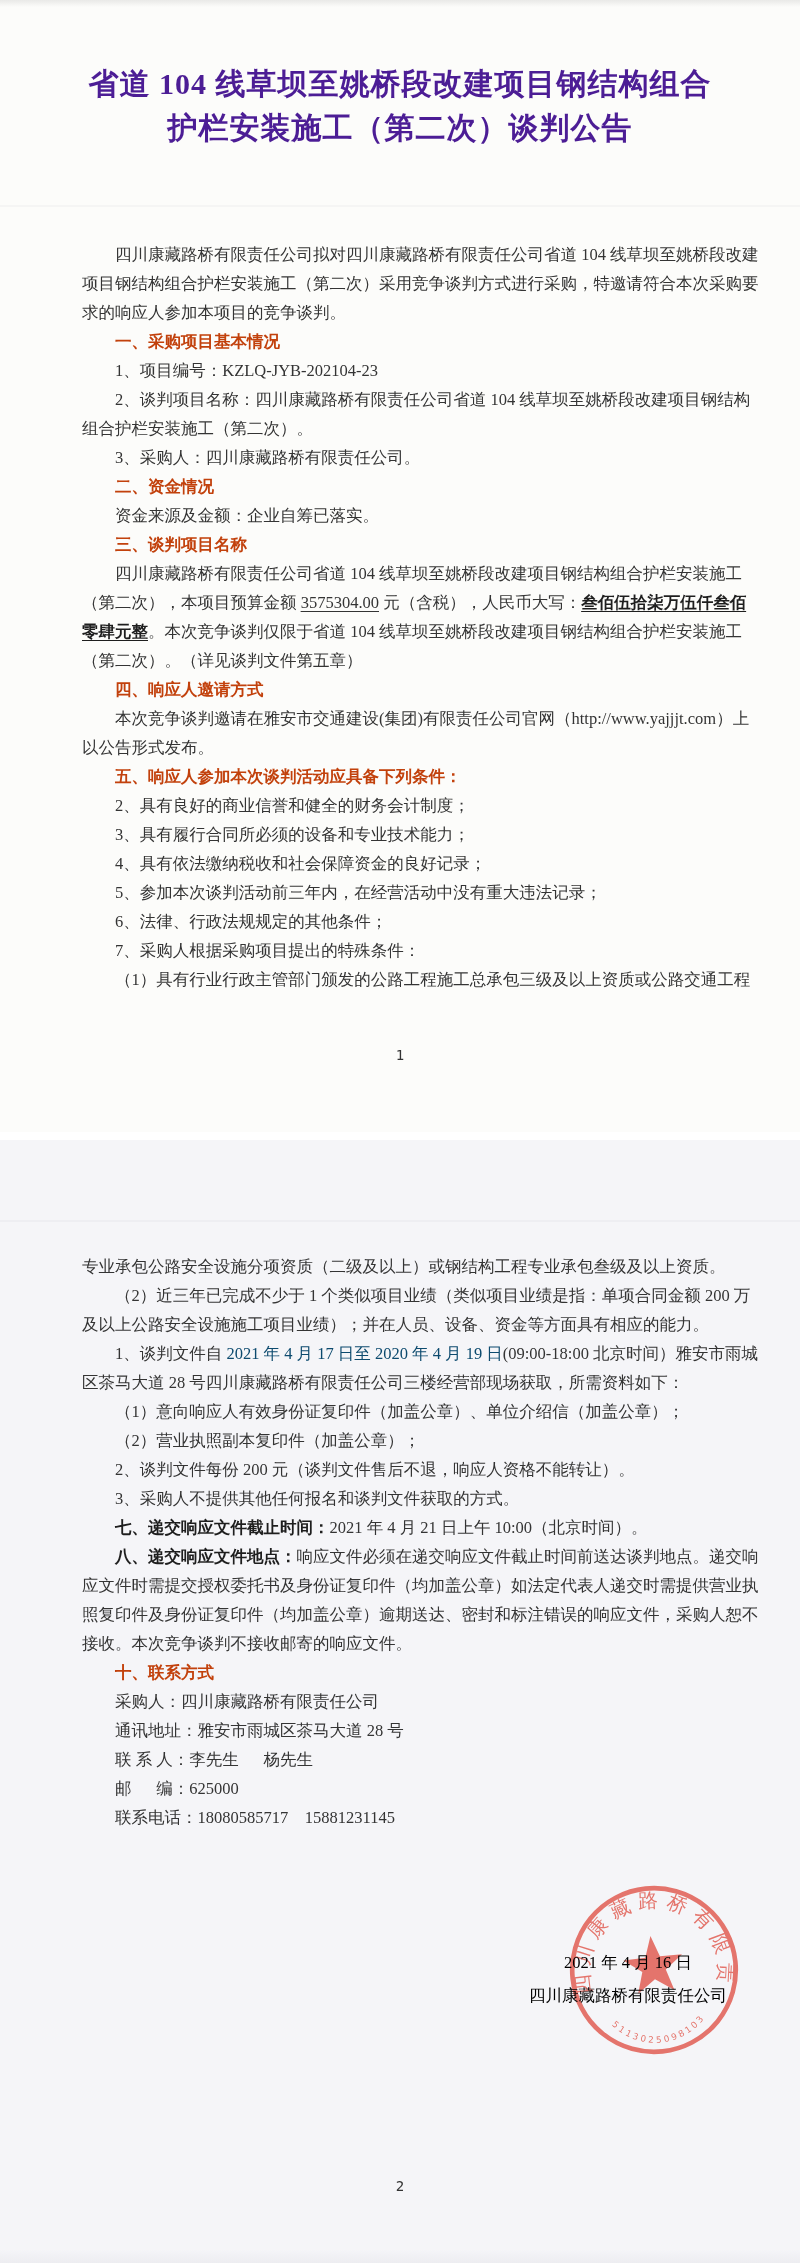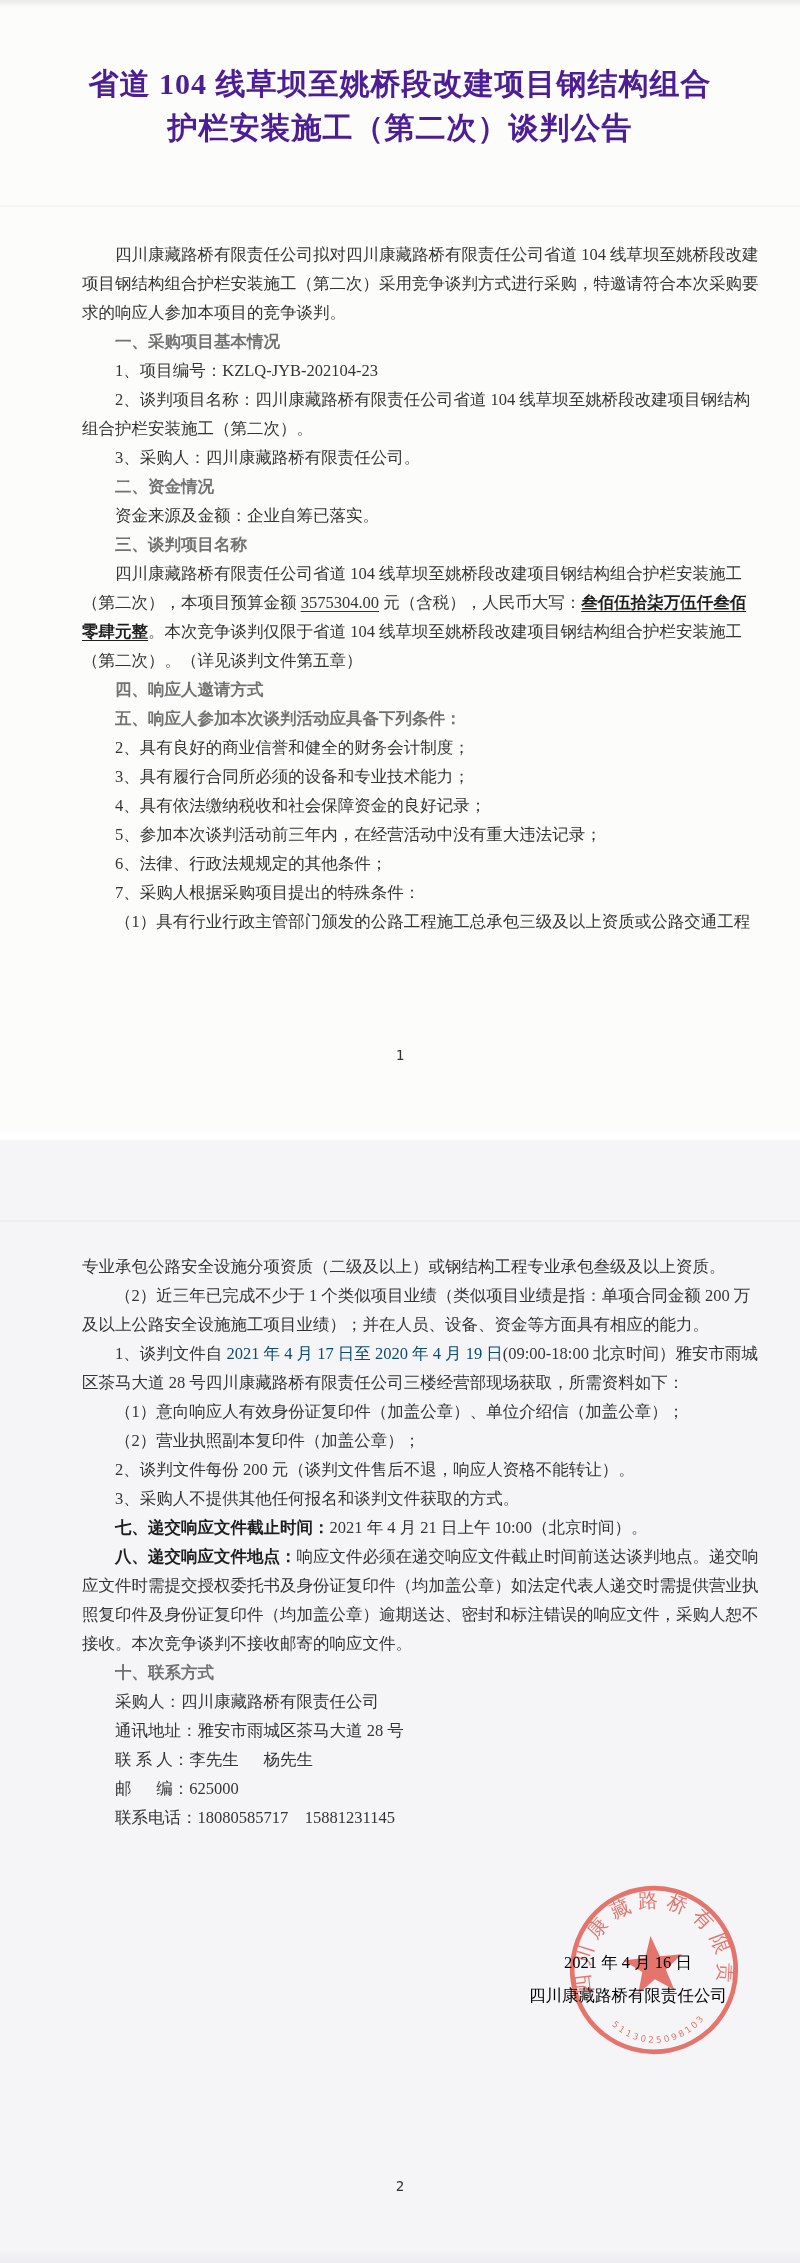--- a/index.html
+++ b/index.html
@@ -13,21 +13,21 @@
         background:linear-gradient(#e9e9e7,#fcfcfa);}
   .page-2::after{content:"";position:absolute;bottom:0;left:0;right:0;height:14px;
         background:linear-gradient(rgba(0,0,0,0),rgba(90,90,110,0.05));}
   .fold{position:absolute;left:0;width:100%;height:2px;background:rgba(110,110,135,0.05);}
   p{margin:0;white-space:pre-wrap;}
   .title{font-size:30px;line-height:44px;font-weight:bold;color:#4c1d95;
          text-align:center;letter-spacing:1px;margin:0 0 0 -44px;padding-top:62px;}
   .title span{display:block;}
   .intro{margin-top:90px;}
   .ind2{text-indent:2em;}
-  .heading{font-weight:bold;color:#737373;}
+  .heading{font-weight:bold;color:#c2410c;}
   .b{font-weight:bold;color:#1e1e1e;}
   .u{text-decoration:underline;text-underline-offset:3px;}
   .red{color:#0c4a6e;}
   .pagenum{position:absolute;left:0;right:0;bottom:62px;text-align:center;
            font-family:"DejaVu Sans Mono","DejaVu Sans",monospace;font-size:14px;color:#333;
            text-indent:0;}
   .seal{position:absolute;top:742px;left:566px;width:176px;height:176px;opacity:.83;z-index:1;}
   .sign{position:absolute;top:806px;right:50px;width:244px;z-index:2;text-align:center;
         line-height:33px;color:#000000;}
   .sign p{white-space:nowrap;text-indent:0;}
@@ -52,20 +52,21 @@
     <p class="ind2">2、谈判项目名称：四川康藏路桥有限责任公司省道 104 线草坝至姚桥段改建项目钢结构组合护栏安装施工（第二次）。</p>
     <p class="ind2">3、采购人：四川康藏路桥有限责任公司。</p>
 
     <p class="heading ind2">二、资金情况</p>
     <p class="ind2">资金来源及金额：企业自筹已落实。</p>
 
     <p class="heading ind2">三、谈判项目名称</p>
     <p class="ind2"><span>四川康藏路桥有限责任公司省道 104 线草坝至姚桥段改建项目钢结构组合护栏安装施工（第二次），本项目预算金额 </span><span class="u">3575304.00</span><span> 元（含税），人民币大写：</span><span class="u b">叁佰伍拾柒万伍仟叁佰零肆元整</span><span>。本次竞争谈判仅限于省道 104 线草坝至姚桥段改建项目钢结构组合护栏安装施工（第二次）。（详见谈判文件第五章）</span></p>
 
     <p class="heading ind2">四、响应人邀请方式</p>
+    <p class="ind2">本次竞争谈判邀请在雅安市交通建设(集团)有限责任公司官网（http://www.yajjjt.com）上以公告形式发布。</p>
 
     <p class="heading ind2">五、响应人参加本次谈判活动应具备下列条件：</p>
     <p class="ind2">2、具有良好的商业信誉和健全的财务会计制度；</p>
     <p class="ind2">3、具有履行合同所必须的设备和专业技术能力；</p>
     <p class="ind2">4、具有依法缴纳税收和社会保障资金的良好记录；</p>
     <p class="ind2">5、参加本次谈判活动前三年内，在经营活动中没有重大违法记录；</p>
     <p class="ind2">6、法律、行政法规规定的其他条件；</p>
     <p class="ind2">7、采购人根据采购项目提出的特殊条件：</p>
     <p class="ind2">（1）具有行业行政主管部门颁发的公路工程施工总承包三级及以上资质或公路交通工程</p>
 

